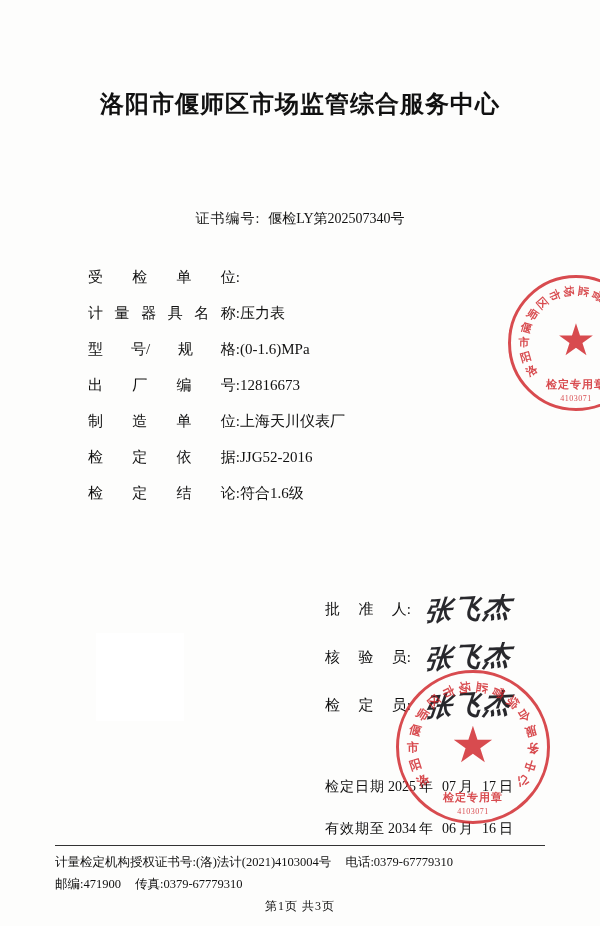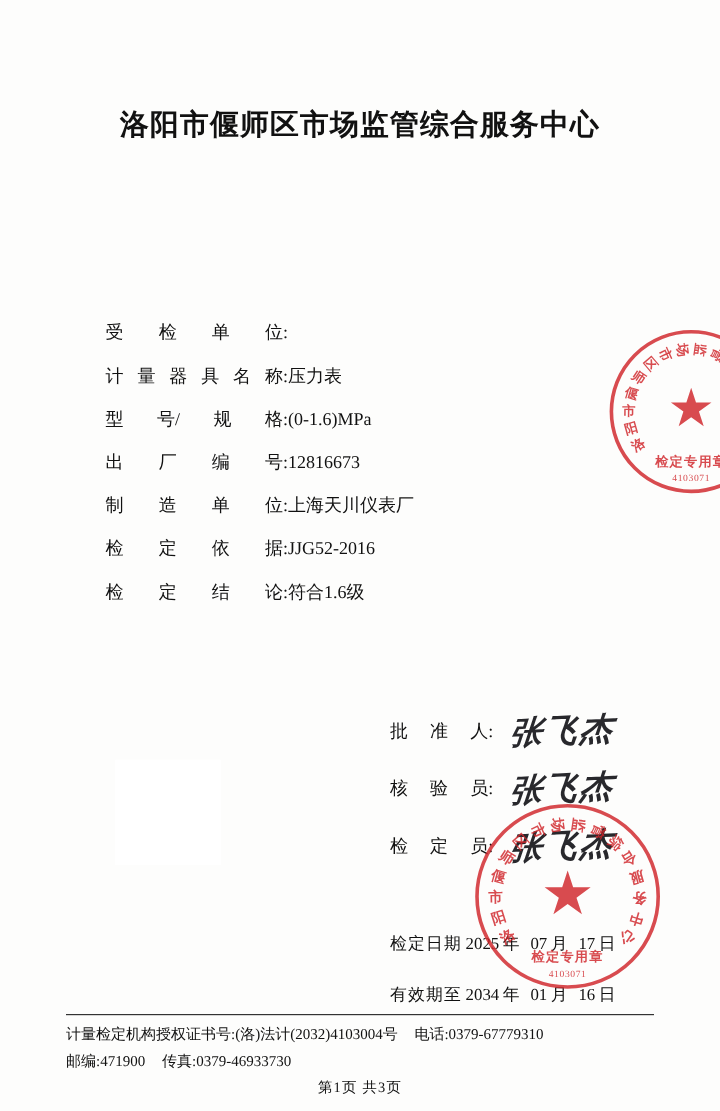--- a/index.html
+++ b/index.html
@@ -264,20 +264,24 @@
     letter-spacing: 1px;
   }
 </style>
 </head>
 <body>
 
 <div class="page">
 
   <div class="org-title">洛阳市偃师区市场监管综合服务中心</div>
 
+  <div class="cert-no-row">
+    <span class="cert-no-label">证书编号:</span>
+    <span class="cert-no-value">偃检LY第202507340号</span>
+  </div>
 
   <div class="fields">
       <div class="field-row">
         <div class="field-label">
           <span>受</span>
           <span>检</span>
           <span>单</span>
           <span>位:</span>
         </div>
       </div>
@@ -1003,21 +1007,21 @@
     <span class="date-part">07</span>
     <span class="date-unit">月</span>
     <span class="date-part">17</span>
     <span class="date-unit">日</span>
   </div>
 
   <div class="date-row" id="date-valid">
     <span class="date-label">有效期至</span>
     <span class="date-part">2034</span>
     <span class="date-unit">年</span>
-    <span class="date-part">01</span>
+    <span class="date-part">06</span>
     <span class="date-unit">月</span>
     <span class="date-part">16</span>
     <span class="date-unit">日</span>
   </div>
 
   <div class="stamp" id="stamp-top">
     <div class="arc-text">
         <span style="font-size: 11px; transform: rotate(-122deg) translate(0px, -52px) rotate(90deg) translate(-50%, -50%);">洛</span>
         <span style="font-size: 11px; transform: rotate(-105.733deg) translate(0px, -52px) rotate(90deg) translate(-50%, -50%);">阳</span>
         <span style="font-size: 11px; transform: rotate(-89.4667deg) translate(0px, -52px) rotate(90deg) translate(-50%, -50%);">市</span>
@@ -1053,23 +1057,23 @@
         <span style="font-size: 12px; transform: rotate(107.467deg) translate(0px, -60px) rotate(90deg) translate(-50%, -50%);">中</span>
         <span style="font-size: 12px; transform: rotate(124deg) translate(0px, -60px) rotate(90deg) translate(-50%, -50%);">心</span>
       </div>
     <div class="star">★</div>
     <div class="sub">检定专用章</div>
     <div class="code">4103071</div>
   </div>
 
   <div class="footer">
     <div class="footer-line" id="footer-line-1">
-        <span class="footer-seg">计量检定机构授权证书号:(洛)法计(2032)4103004号</span>
+        <span class="footer-seg">计量检定机构授权证书号:(洛)法计(2021)4103004号</span>
         <span class="footer-seg">电话:0379-67779310</span>
       </div>
     <div class="footer-line" id="footer-line-2">
         <span class="footer-seg">邮编:471900</span>
-        <span class="footer-seg">传真:0379-46933730</span>
+        <span class="footer-seg">传真:0379-67779310</span>
       </div>
     <div class="page-no">第1页  共3页</div>
   </div>
 
 </div>
 
 </body></html>

